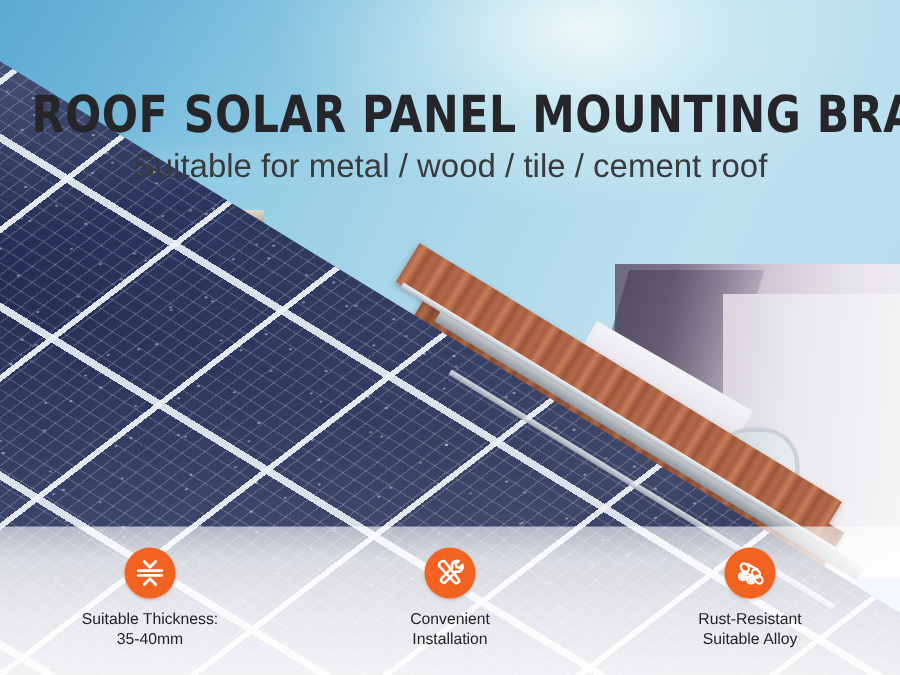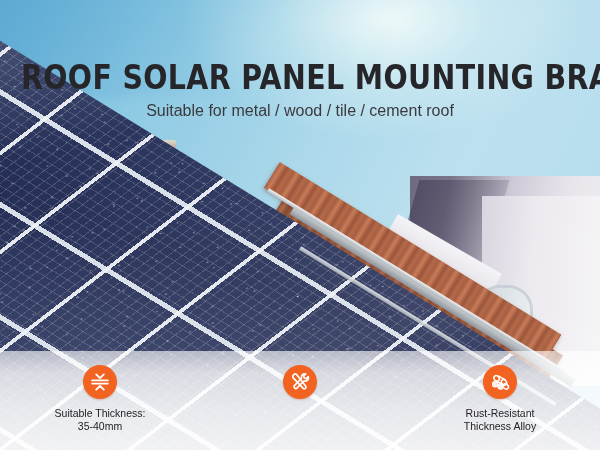--- a/index.html
+++ b/index.html
@@ -183,21 +183,21 @@
     font-size:34px;
     line-height:38px;
     font-weight:bold;
     letter-spacing:0.4px;
     color:#26262a;
     transform:scaleX(0.93);
     white-space:nowrap;
   }
   .subtitle {
     margin-top:5px;
-    font-size:16px;
+    font-size:22px;
     line-height:20px;
     font-weight:normal;
     color:#3a3a3e;
     white-space:nowrap;
   }
 
   
   .feature-veil {
     position:absolute; left:0; right:0; bottom:0; height:99px;
     background:linear-gradient(180deg, rgba(255,255,255,0.62) 0%, rgba(255,255,255,0.80) 22%, rgba(255,255,255,0.88) 60%, rgba(255,255,255,0.93) 100%);
@@ -286,37 +286,39 @@
 
     <div class="feature">
       <div class="ficon">
         <svg width="22" height="22" viewBox="0 0 22 22" aria-hidden="true">
           <g fill="none" stroke="#fff" stroke-width="1.7" stroke-linecap="round" stroke-linejoin="round">
             <path d="M7.4 3.2 a2.6 2.6 0 0 0 -3.4 3.4 L14 17.2 a1.7 1.7 0 0 0 2.6 -2.2 Z"></path>
             <path d="M16.8 3.0 a3.4 3.4 0 0 0 -4.3 4.4 L5.4 14.6 a1.8 1.8 0 0 0 2.4 2.6 l7.2 -7.2 a3.4 3.4 0 0 0 4.3 -4.4 l-2.0 2.0 -2.0 -0.6 -0.6 -2.0 Z"></path>
           </g>
         </svg>
       </div>
+      <div class="flabel">Convenient
+Installation</div>
     </div>
 
     <div class="feature">
       <div class="ficon">
         <svg width="23" height="23" viewBox="0 0 23 23" aria-hidden="true">
           <g fill="none" stroke="#fff" stroke-width="1.5">
             <ellipse cx="7.6" cy="7.4" rx="2.4" ry="3.0" transform="rotate(-40 7.6 7.4)"></ellipse>
             <path d="M9.2 5.0 L16.0 8.6" stroke-linecap="round"></path>
             <path d="M7.0 10.0 L13.8 13.6" stroke-linecap="round"></path>
             <ellipse cx="15.0" cy="11.4" rx="2.4" ry="3.0" transform="rotate(-40 15 11.4)"></ellipse>
             <circle cx="6.2" cy="13.2" r="2.5"></circle>
             <circle cx="6.2" cy="13.2" r="1.0"></circle>
             <circle cx="11.6" cy="15.6" r="2.5"></circle>
             <circle cx="11.6" cy="15.6" r="1.0"></circle>
             <ellipse cx="16.8" cy="15.4" rx="2.3" ry="2.9" transform="rotate(-40 16.8 15.4)"></ellipse>
           </g>
         </svg>
       </div>
       <div class="flabel">Rust-Resistant
-Thickness Alloy</div>
+Suitable Alloy</div>
     </div>
 
 
   </div>
 </div>
 
 </body></html>

